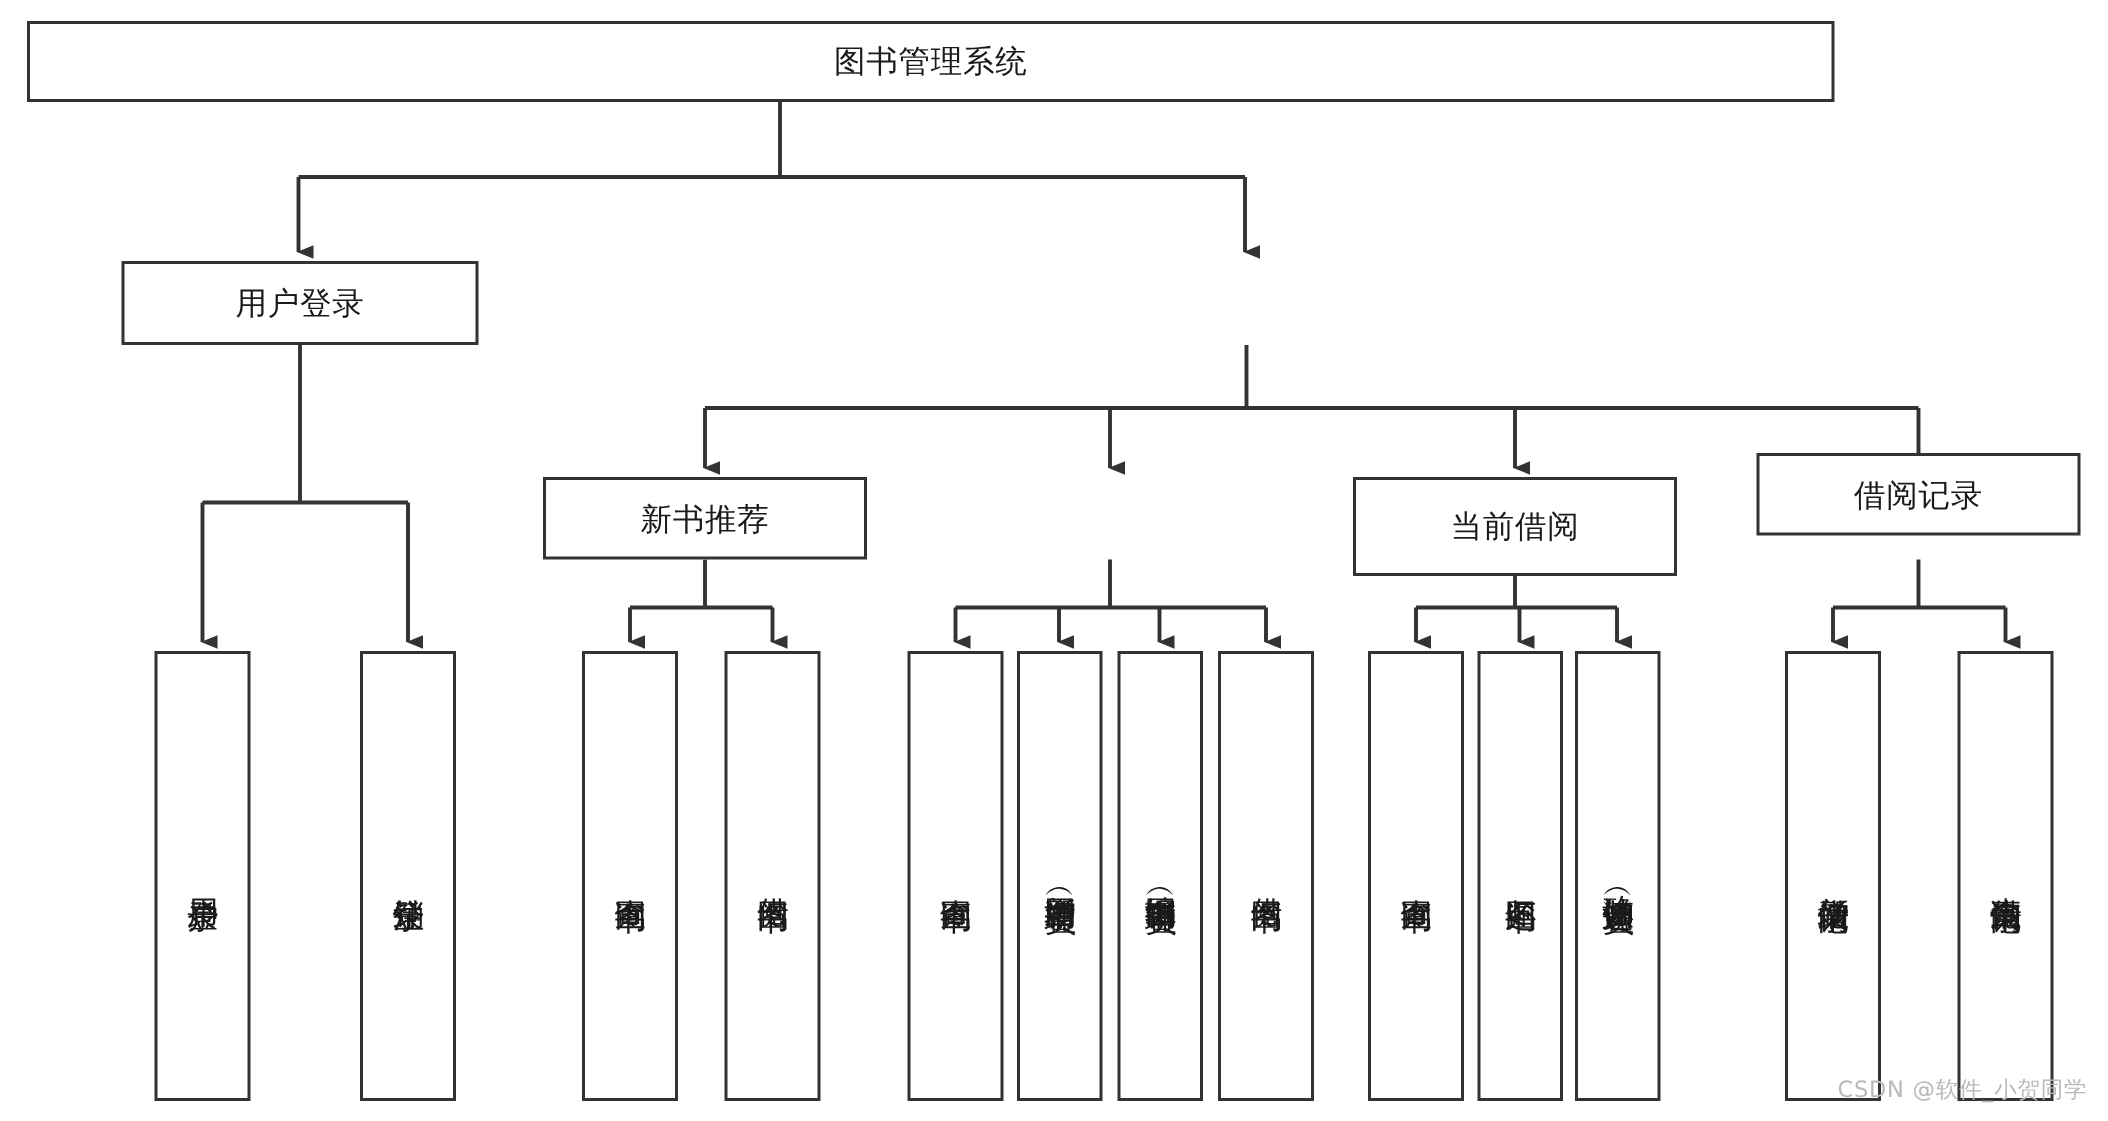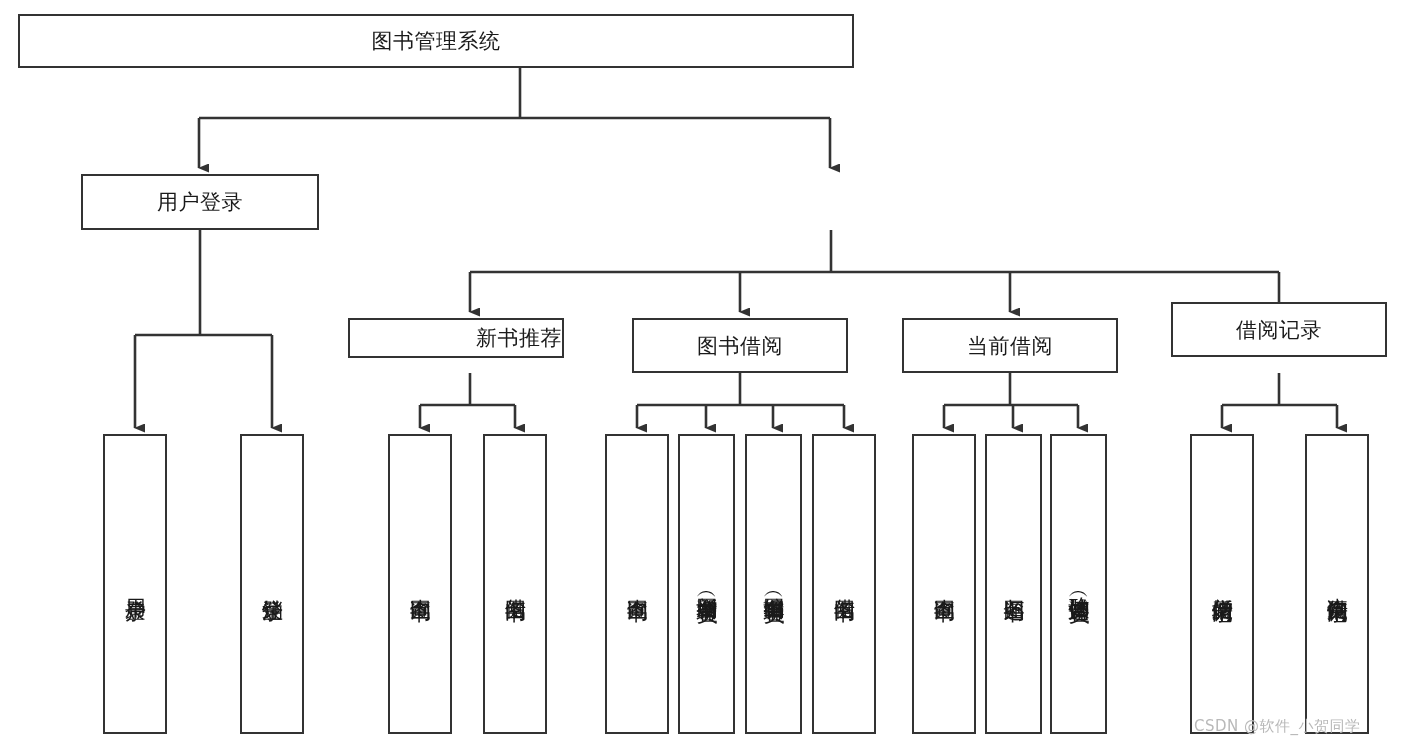--- a/index.html
+++ b/index.html
@@ -49,20 +49,21 @@
     padding-top: 4px;
     padding-bottom: 4px;
     text-align: center;
   }
   .watermark {
     position: absolute;
     font-size: 15px;
     color: #b9b9b9;
     white-space: nowrap;
     letter-spacing: 0.5px;
+    margin-left: 31px;
   }
 </style>
 </head>
 <body>
 
 <div id="canvas">
 
   <svg class="edges" viewBox="0 0 1405 747">
     <defs>
       <marker id="arrow" markerWidth="10" markerHeight="11" refX="4.5" refY="10" orient="auto" markerUnits="userSpaceOnUse">
@@ -106,35 +107,32 @@
       <path d="M 1013 405 L 1013 428" marker-end="url(#arrow)"></path>
       <path d="M 1078 405 L 1078 428" marker-end="url(#arrow)"></path>
 
       <path d="M 1279 373 L 1279 405"></path>
       <path d="M 1222 405 L 1337 405"></path>
       <path d="M 1222 405 L 1222 428" marker-end="url(#arrow)"></path>
       <path d="M 1337 405 L 1337 428" marker-end="url(#arrow)"></path>
     </g>
   </svg>
 
-  <div class="node node-h" style="left:18px; top:14px; width:836px; height:54px;">
+  <div class="node node-h" style="left:18px; top:14px; width:1205px; height:54px;">
     <span>图书管理系统</span>
   </div>
 
   <div class="node node-h" style="left:81px; top:174px; width:238px; height:56px;">
     <span>用户登录</span>
   </div>
 
-  <div class="node node-h" style="left:348px; top:318px; width:216px; height:40px;justify-content:flex-end;">
+  <div class="node node-h" style="left:362px; top:318px; width:216px; height:55px;">
     <span>新书推荐</span>
   </div>
-  <div class="node node-h" style="left:632px; top:318px; width:216px; height:55px;">
-    <span>图书借阅</span>
-  </div>
-  <div class="node node-h" style="left:902px; top:318px; width:216px; height:55px;">
+  <div class="node node-h" style="left:902px; top:318px; width:216px; height:66px;">
     <span>当前借阅</span>
   </div>
   <div class="node node-h" style="left:1171px; top:302px; width:216px; height:55px;">
     <span>借阅记录</span>
   </div>
 
   <div class="node node-v" style="left:103px; top:434px; width:64px; height:300px;">
     <span>用户登录</span>
   </div>
   <div class="node node-v" style="left:240px; top:434px; width:64px; height:300px;">

